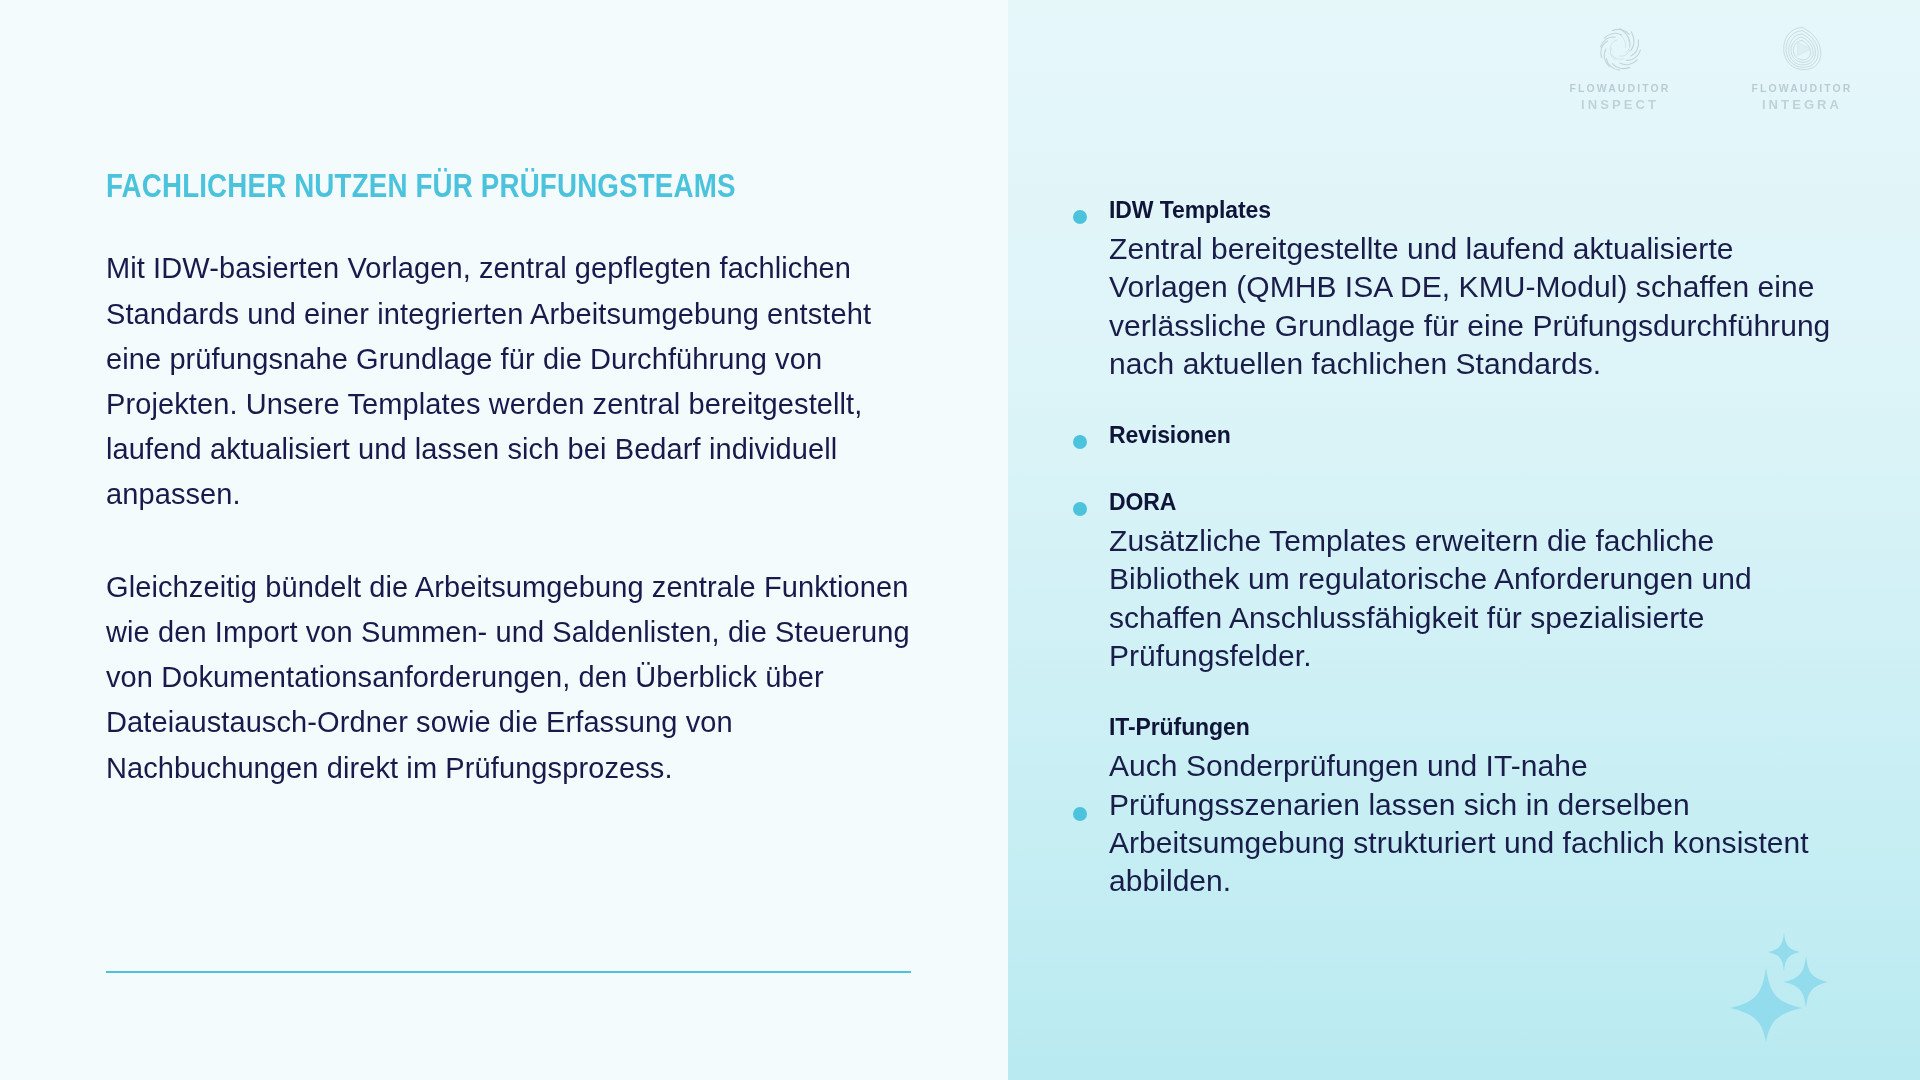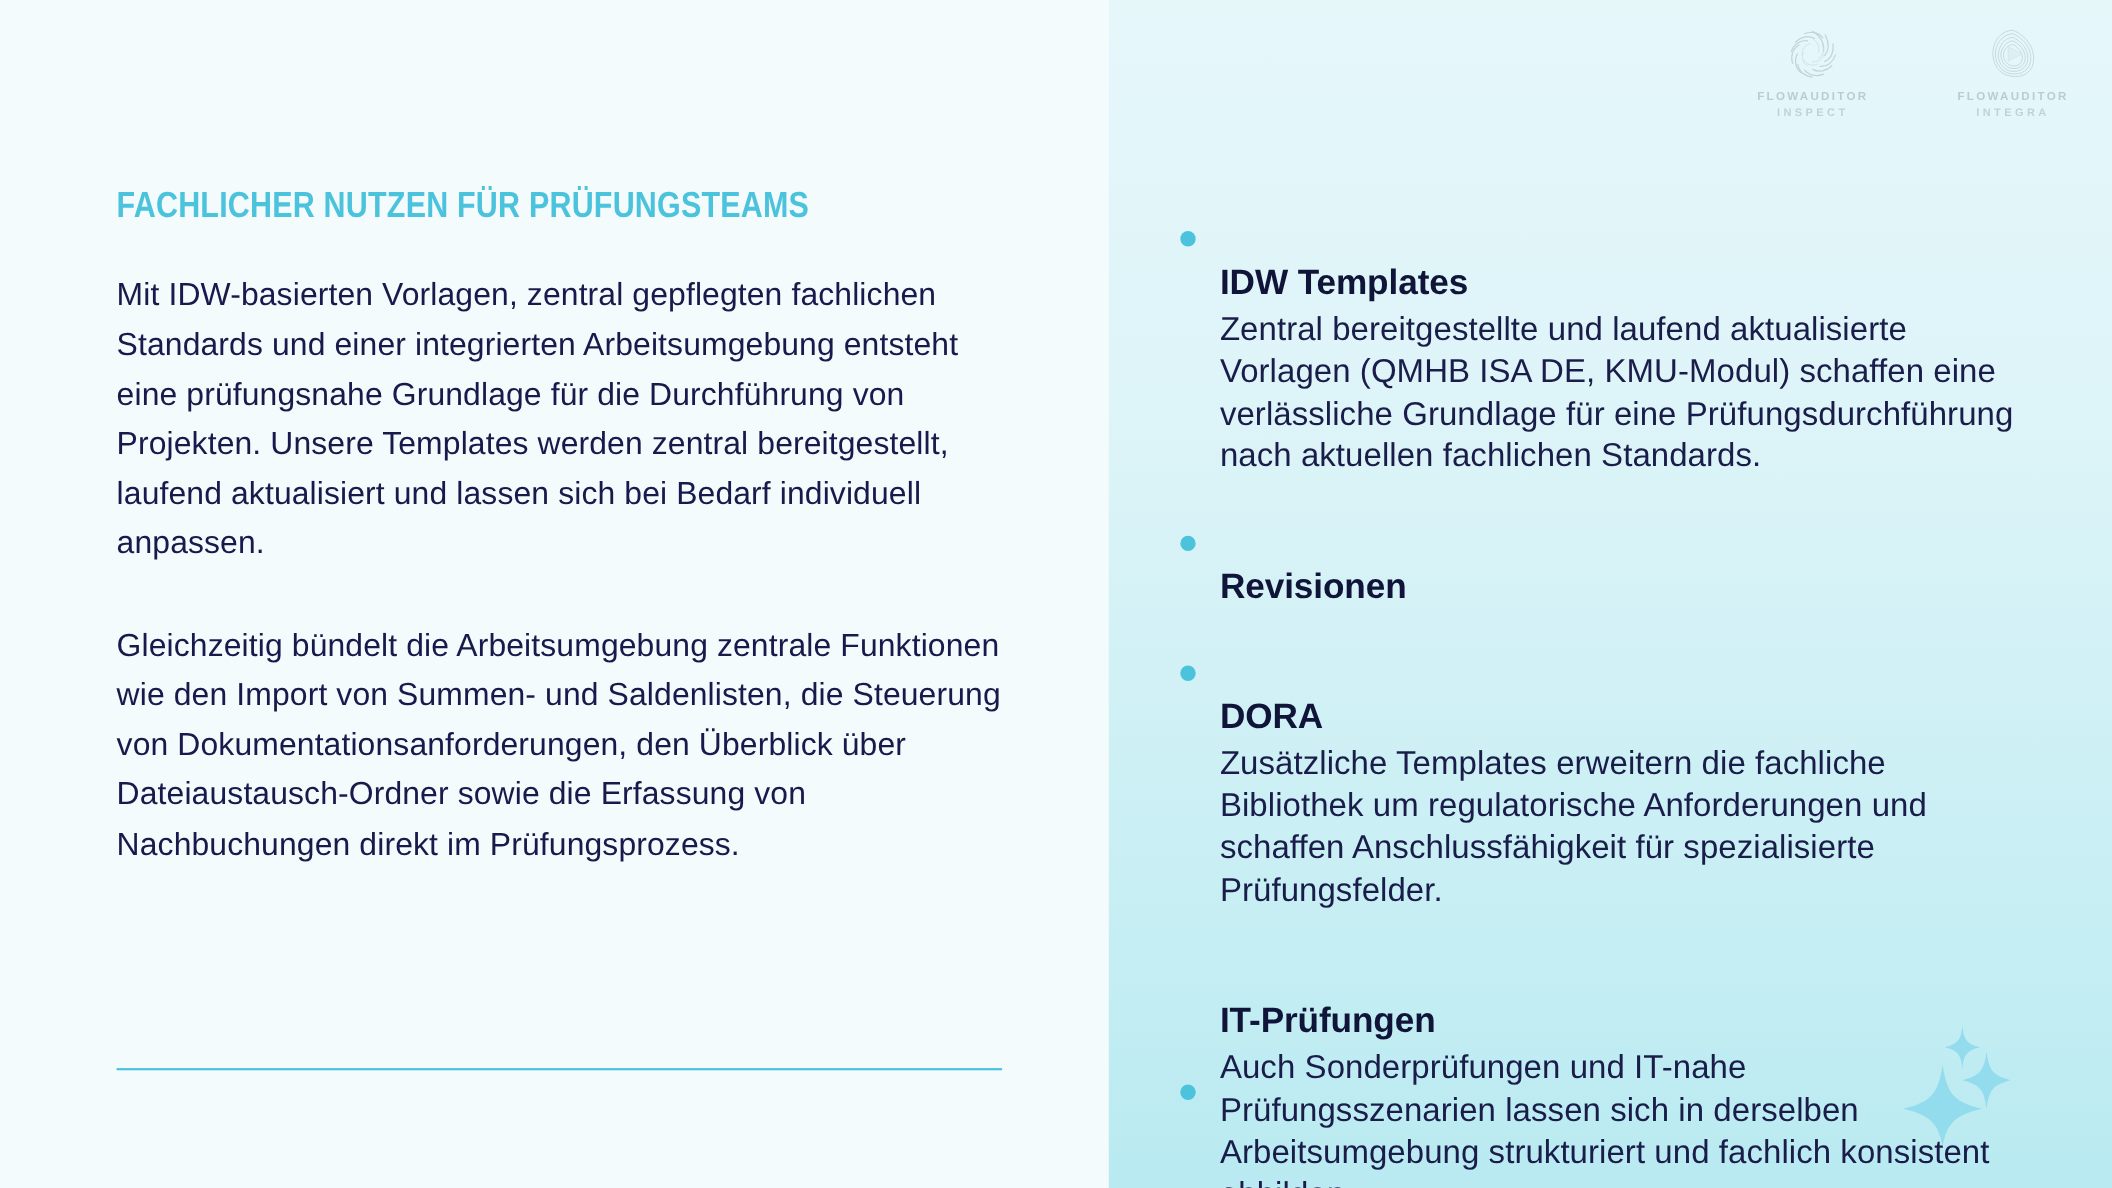--- a/index.html
+++ b/index.html
@@ -68,21 +68,21 @@
     height:1080px;
     flex:0 0 912px;
     background:linear-gradient(180deg,#e6f7fa 0%, #ddf4f8 35%, #c9eff4 72%, #b9eaf1 100%);
     overflow:hidden;
   }
 
   
   .logo-row {
     position:absolute;
     top:22px;
-    right:24px;
+    right:52px;
     display:flex;
     gap:50px;
     align-items:flex-end;
   }
   .logo-block {
     display:flex;
     flex-direction:column;
     align-items:center;
     width:132px;
     opacity:0.5;
@@ -90,21 +90,21 @@
   .logo-mark { width:54px; height:54px; }
   .logo-name {
     margin-top:6px;
     font-size:10.5px;
     letter-spacing:2.1px;
     color:#8fa3ad;
     font-weight:600;
   }
   .logo-sub {
     margin-top:3px;
-    font-size:10px;
+    font-size:13px;
     letter-spacing:3.1px;
     color:#9db0b9;
     font-weight:600;
   }
 
   
   .feature-list {
     position:absolute;
     left:65px;
     top:196px;
@@ -116,26 +116,25 @@
     flex:0 0 14px;
     width:14px;
     height:14px;
     border-radius:50%;
     background:#4cc3dd;
     margin-top:14px;
     margin-right:22px;
   }
   .feature-text { flex:1 1 auto; }
   .feature-title {
-    font-size:32px;
+    font-size:23px;
     font-weight:700;
     color:#101438;
     letter-spacing:-0.1px;
     line-height:1.25;
-    margin-top:40px;
   }
   .feature-desc {
     margin-top:5px;
     font-size:30px;
     line-height:1.28;
     color:#1a1d4a;
     letter-spacing:0.05px;
   }
 
   

